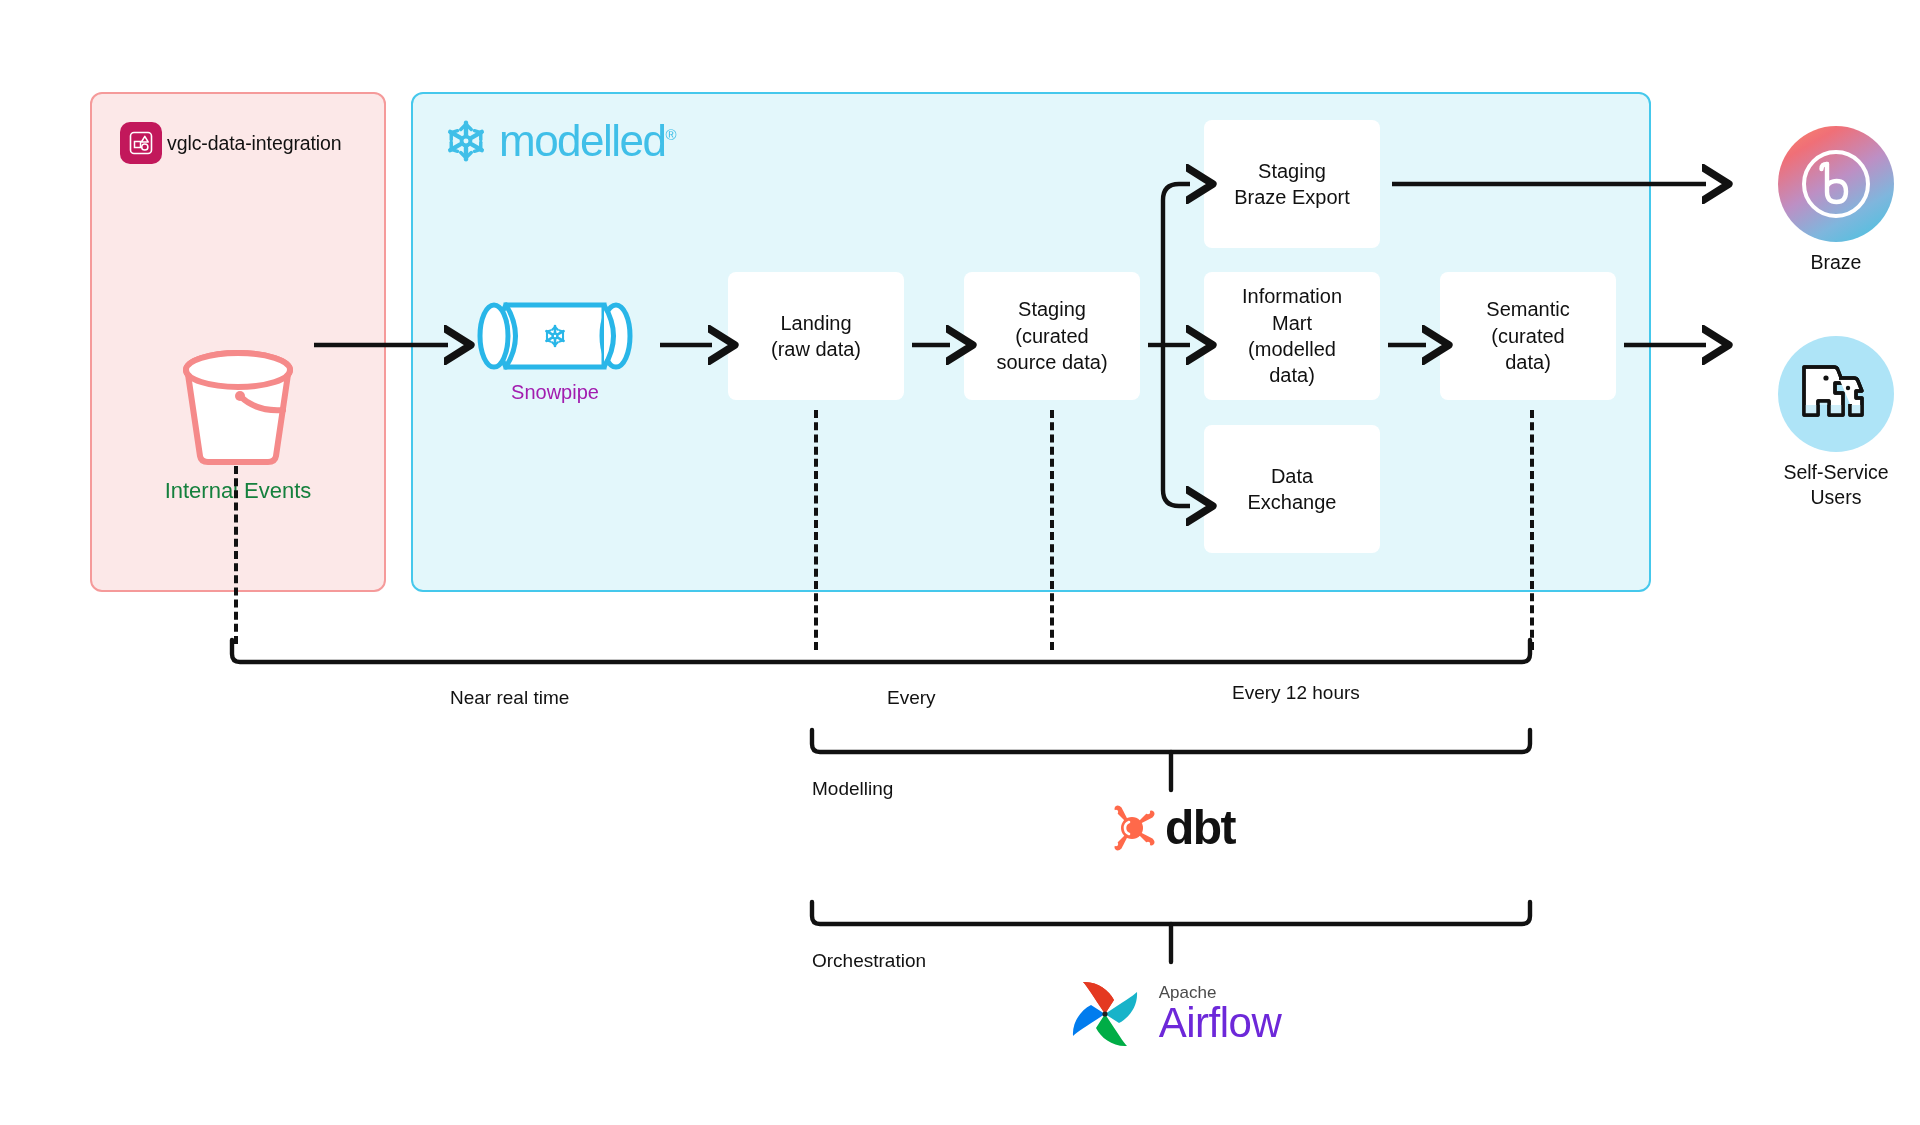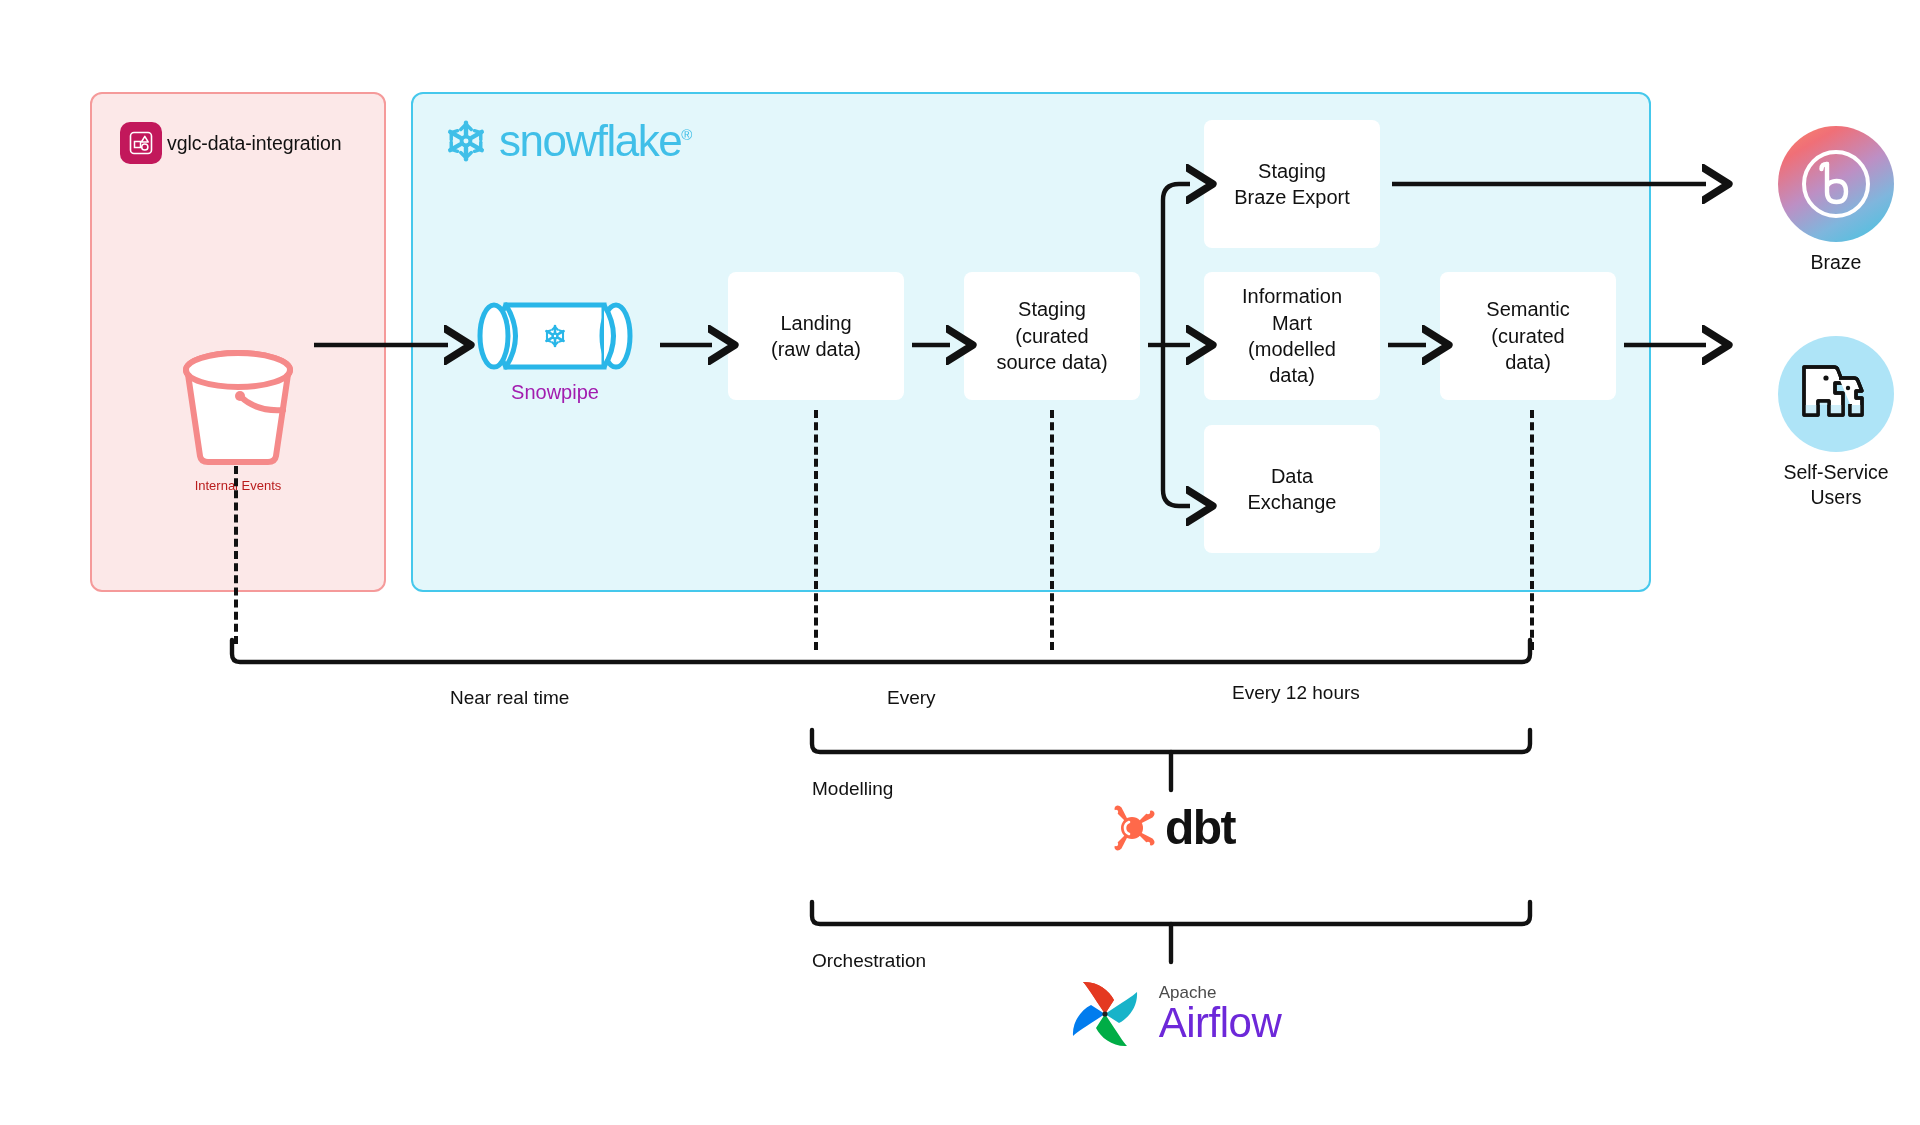--- a/index.html
+++ b/index.html
@@ -68,22 +68,22 @@
     letter-spacing: -0.1px;
   }
   .bucket-wrap {
     position: absolute;
     left: 0;
     top: 240px;
     width: 100%;
     text-align: center;
   }
   .bucket-label {
-    font-size: 13px;
-    color: #b91c1c;
+    font-size: 22px;
+    color: #15803d;
     margin-top: 8px;
   }
 
   
   .snow-logo {
     position: absolute;
     left: 30px;
     top: 22px;
     display: flex;
     align-items: center;
@@ -262,21 +262,21 @@
               <line x1="39.4" y1="32.8" x2="32.8" y2="34.8"></line>
             <line x1="8.6" y1="32.8" x2="8.6" y2="25.2"></line>
               <line x1="8.6" y1="32.8" x2="15.2" y2="34.8"></line>
             <line x1="39.4" y1="15.2" x2="39.4" y2="22.8"></line>
               <line x1="39.4" y1="15.2" x2="32.8" y2="13.2"></line>
           </g>
           <circle cx="24" cy="24" r="4.6" fill="none" stroke="#40bfe8" stroke-width="4"></circle>
         </svg>
       </span>
       <span class="snow-word">
-        <span>snowflake</span><span class="snow-reg">®</span>
+        <span>modelled</span><span class="snow-reg">®</span>
       </span>
     </div>
   </div>
 
   <div class="snowpipe-wrap">
     <div style="display:flex;justify-content:center;">
       <svg width="178" height="82" viewBox="0 0 178 82">
         <path d="M40 10 L138 10 L138 72 L40 72 Z" fill="#ffffff" stroke="#29b6e8" stroke-width="5"></path>
         <path d="M40 10 Q21 41 40 72 Q59 41 40 10 Z" fill="#ffffff" stroke="#29b6e8" stroke-width="5" stroke-linejoin="round"></path>
         <ellipse cx="28" cy="41" rx="14" ry="31" fill="#ffffff" stroke="#29b6e8" stroke-width="5"></ellipse>

